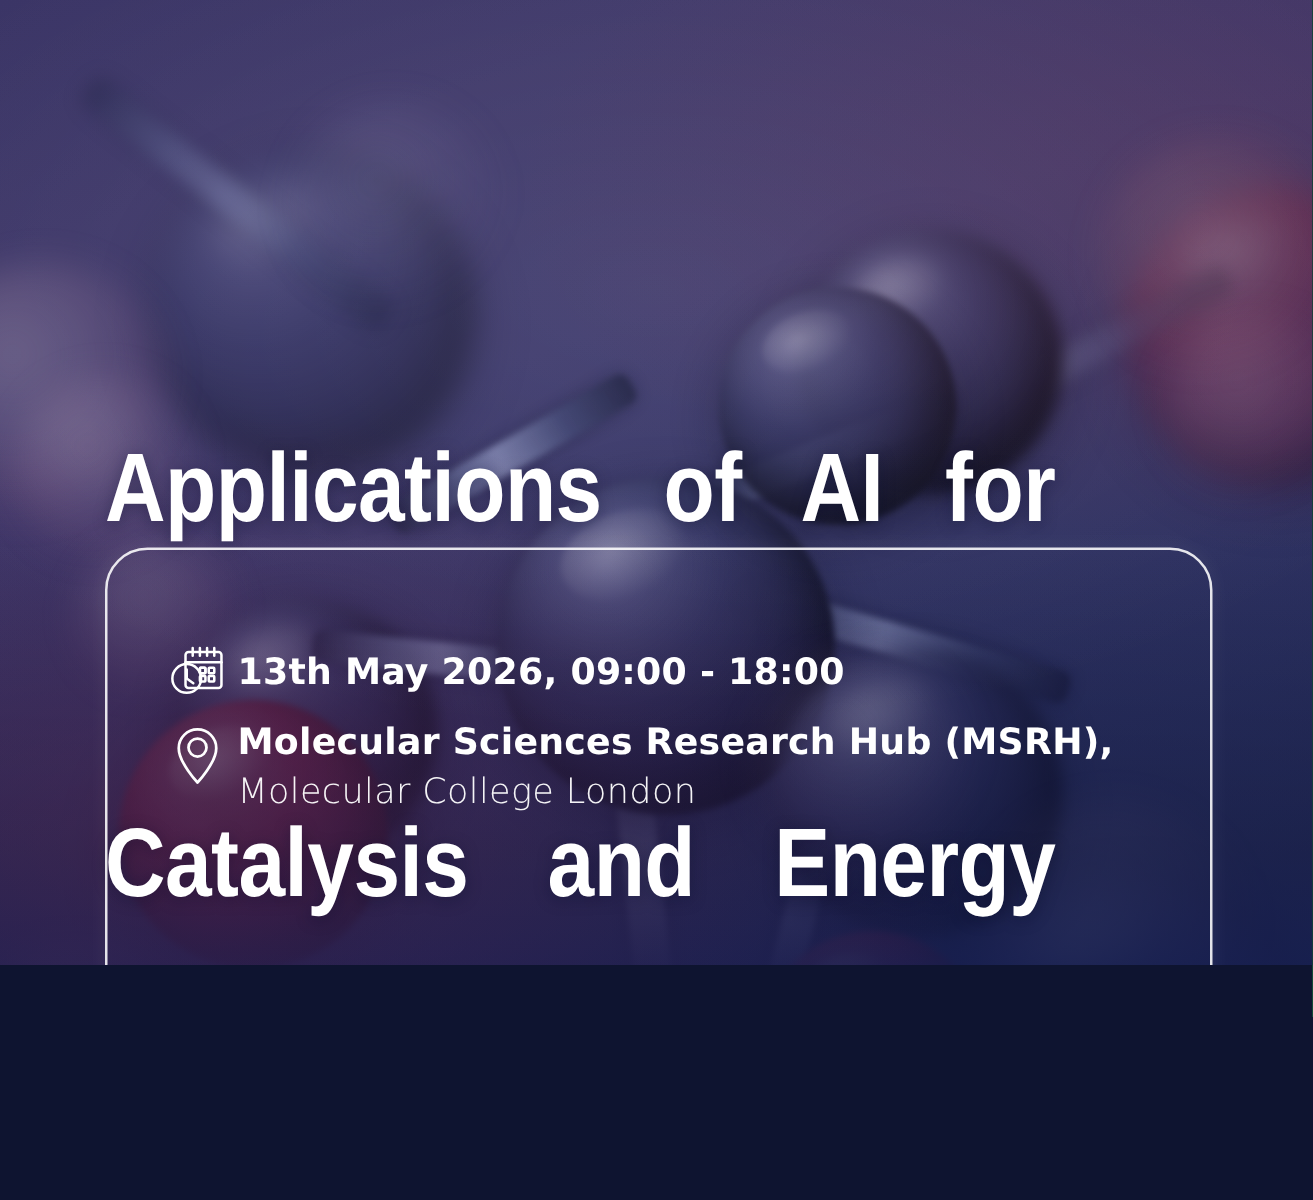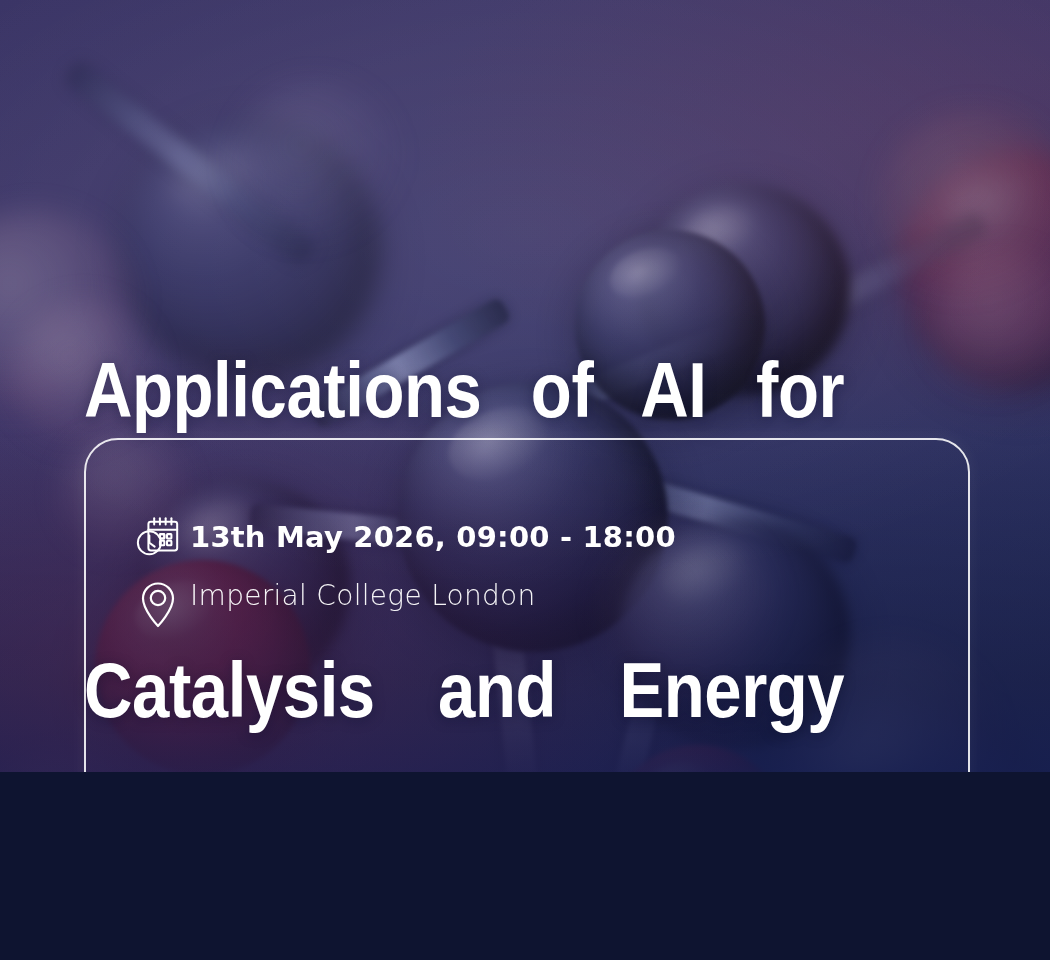--- a/index.html
+++ b/index.html
@@ -273,20 +273,21 @@
       </div>
 
       <div class="info-row row-venue">
         <div class="icon-box">
           <svg width="42" height="50" viewBox="0 0 40 50" fill="none" stroke="#ffffff" stroke-width="2.2" stroke-linecap="round" stroke-linejoin="round">
             <path d="M20 47 C20 47 35 31 35 19.5 A15 15 0 1 0 5 19.5 C5 31 20 47 20 47 Z"></path>
             <circle cx="20" cy="19" r="7.2"></circle>
           </svg>
         </div>
         <div>
-          <div class="geo venue-sub">Imperial College London</div>
+          <div class="geo venue-main">Molecular Sciences Research Hub (MSRH),</div>
+          <div class="geo venue-sub">Molecular College London</div>
         </div>
       </div>
 
 
     </div>
   </div>
 </div>
 
 </body></html>

